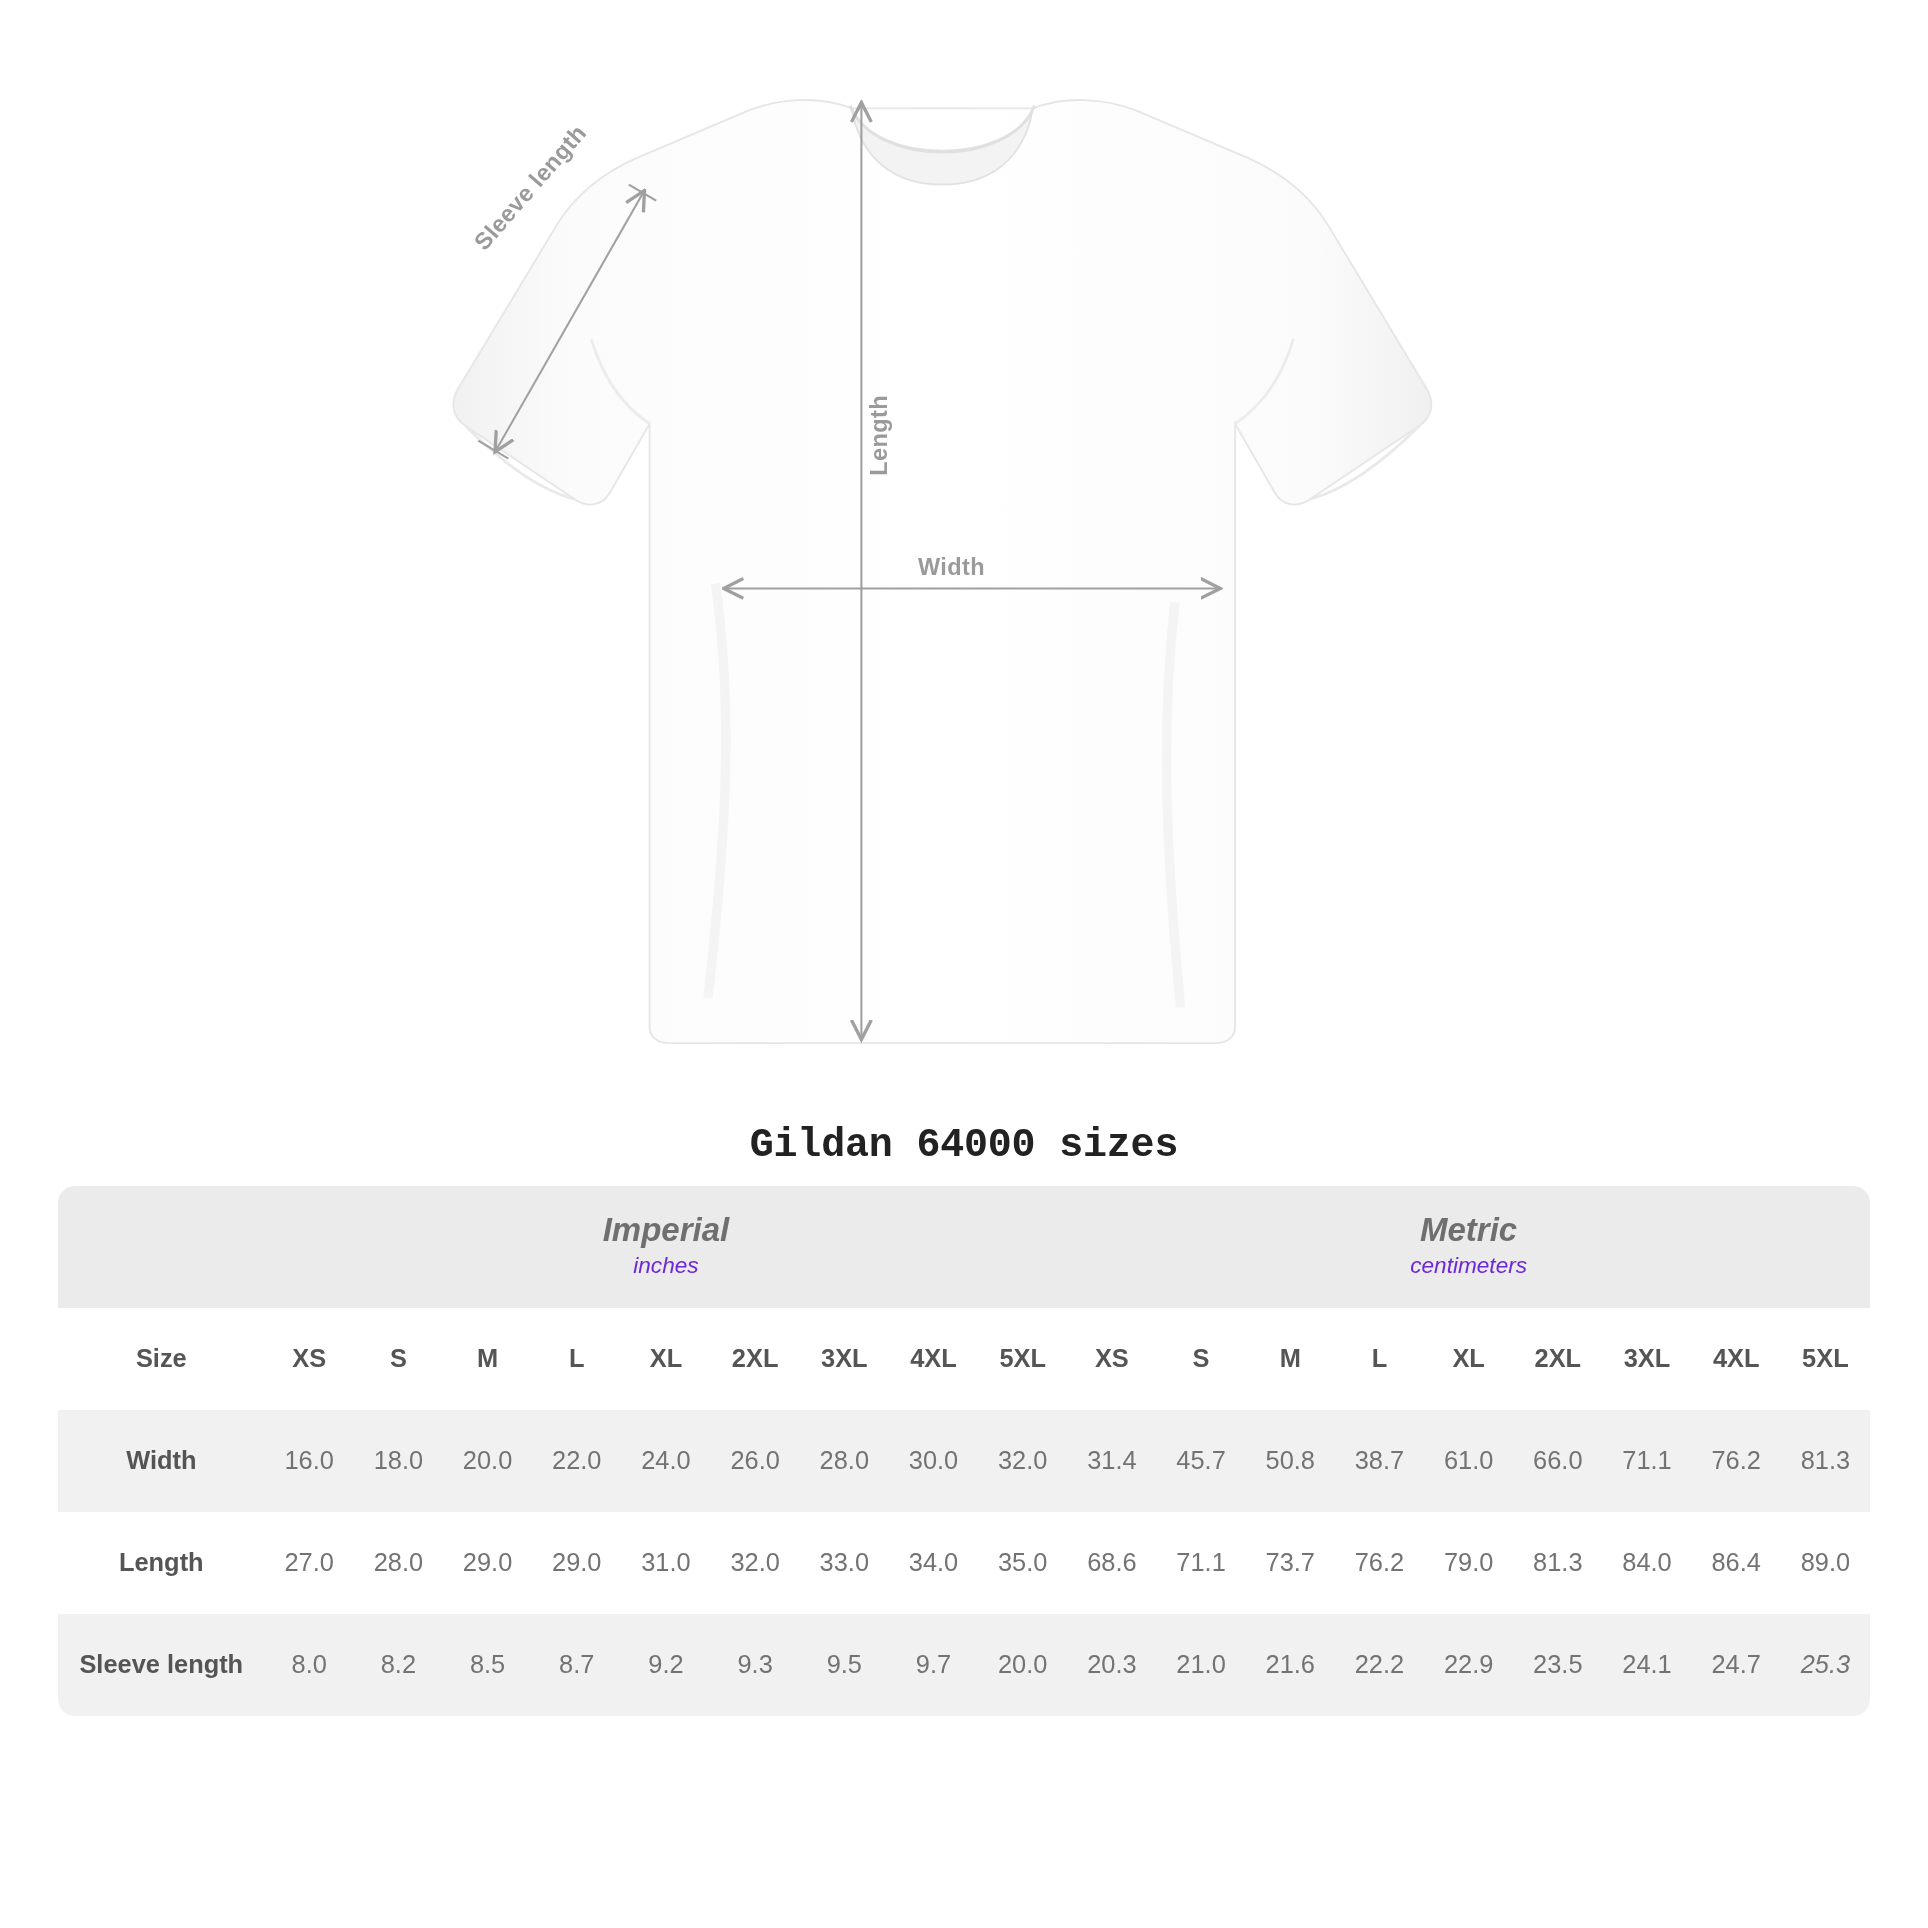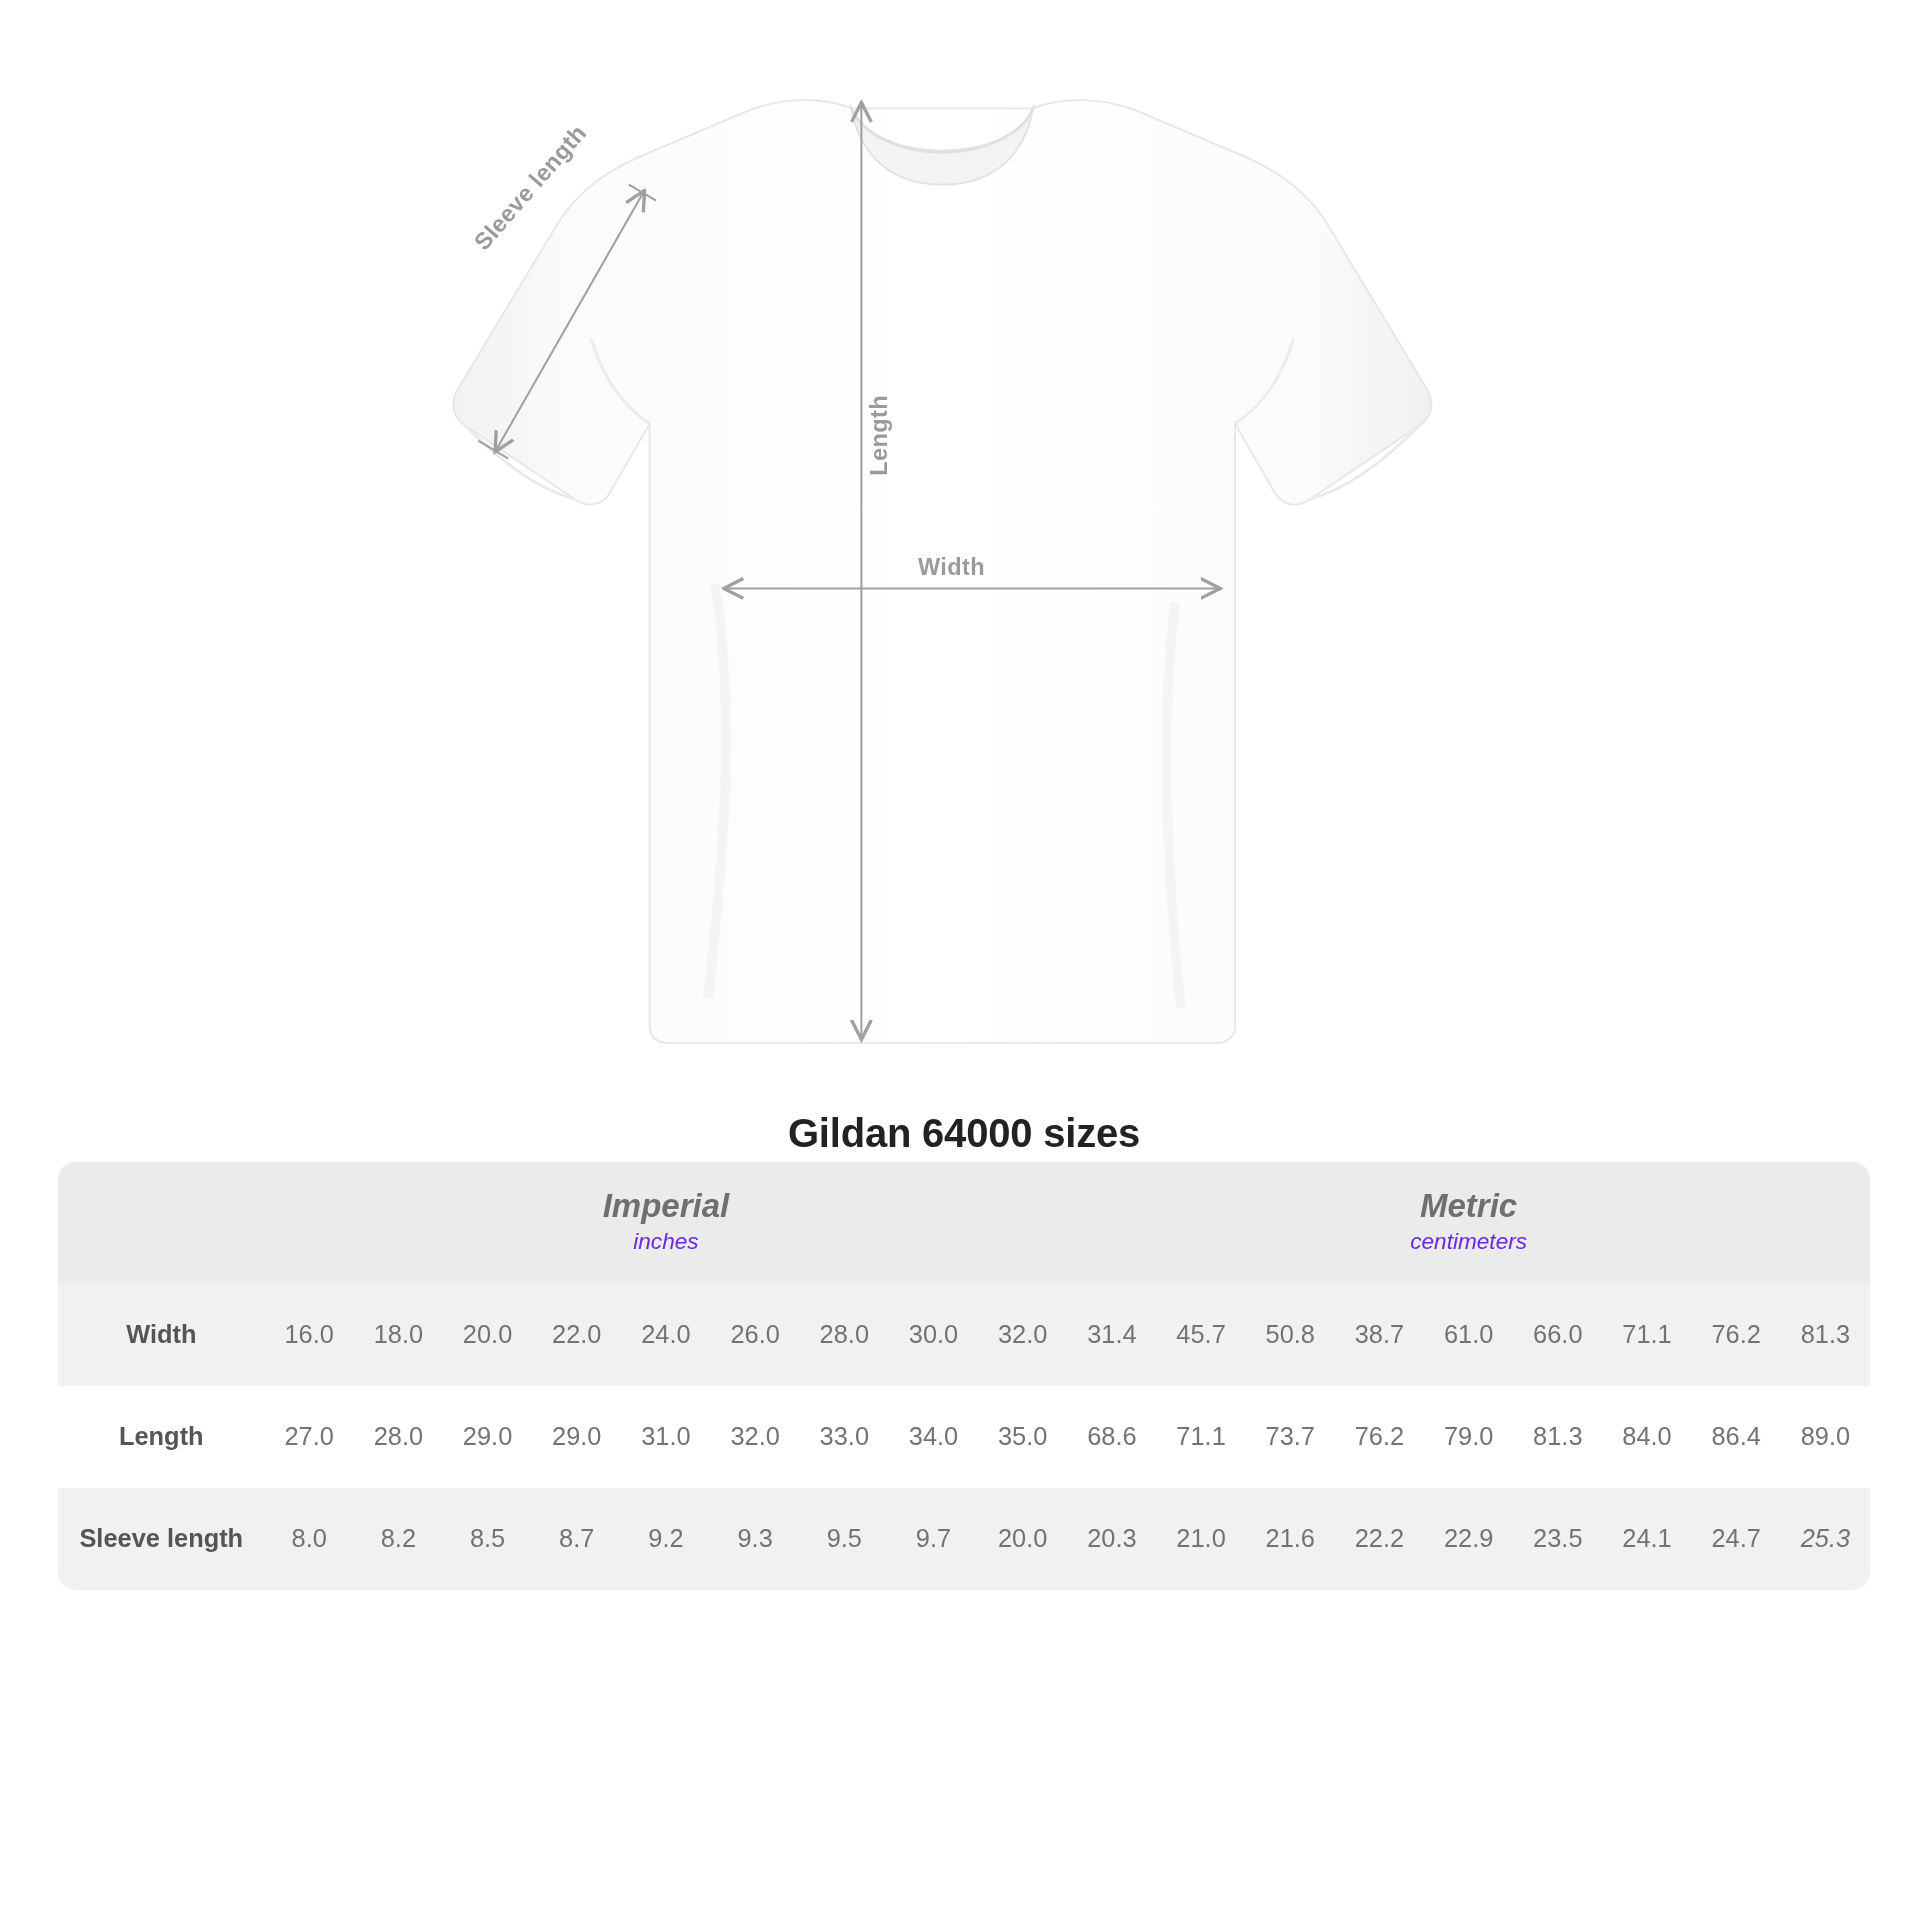--- a/index.html
+++ b/index.html
@@ -57,23 +57,24 @@
     transform: rotate(-49deg);
     transform-origin: left top;
   }
 
   
   .chart-title {
     text-align: center;
     font-size: 40px;
     font-weight: bold;
     color: #222222;
-    margin: 0;
+    margin: 12px;
     padding: 0 0 5.6px 0;
     letter-spacing: -0.2px;
+    font-family: Liberation Mono, monospace;
   }
   .chart-note {
     text-align: center;
     font-size: 22px;
     font-style: italic;
     color: #5d5d5d;
     margin: 0 0 32px 0;
   }
 
   
@@ -257,20 +258,41 @@
           <td colspan="9">
             <div class="unit-name">Imperial</div>
             <div class="unit-sub">inches</div>
           </td>
           <td colspan="9" class="tr">
             <div class="unit-name">Metric</div>
             <div class="unit-sub">centimeters</div>
           </td>
         </tr>
 
+        <tr class="hdr-row">
+          <td class="rowlabel">Size</td>
+          <td>XS</td>
+          <td>S</td>
+          <td>M</td>
+          <td>L</td>
+          <td>XL</td>
+          <td>2XL</td>
+          <td>3XL</td>
+          <td>4XL</td>
+          <td>5XL</td>
+          <td>XS</td>
+          <td>S</td>
+          <td>M</td>
+          <td>L</td>
+          <td>XL</td>
+          <td>2XL</td>
+          <td>3XL</td>
+          <td>4XL</td>
+          <td>5XL</td>
+        </tr>
 
         <tr class="data-row shade">
           <td class="rowlabel">Width</td>
           <td>16.0</td>
           <td>18.0</td>
           <td>20.0</td>
           <td>22.0</td>
           <td>24.0</td>
           <td>26.0</td>
           <td>28.0</td>

